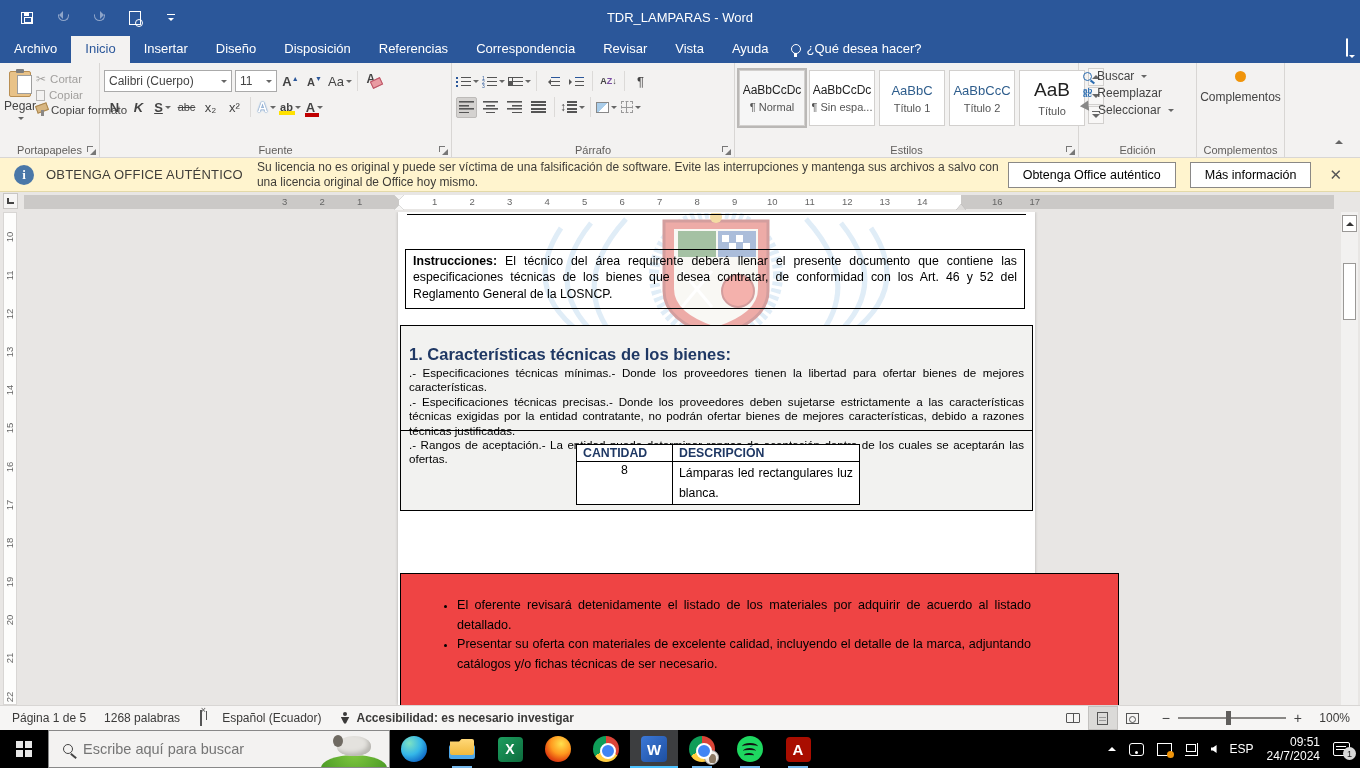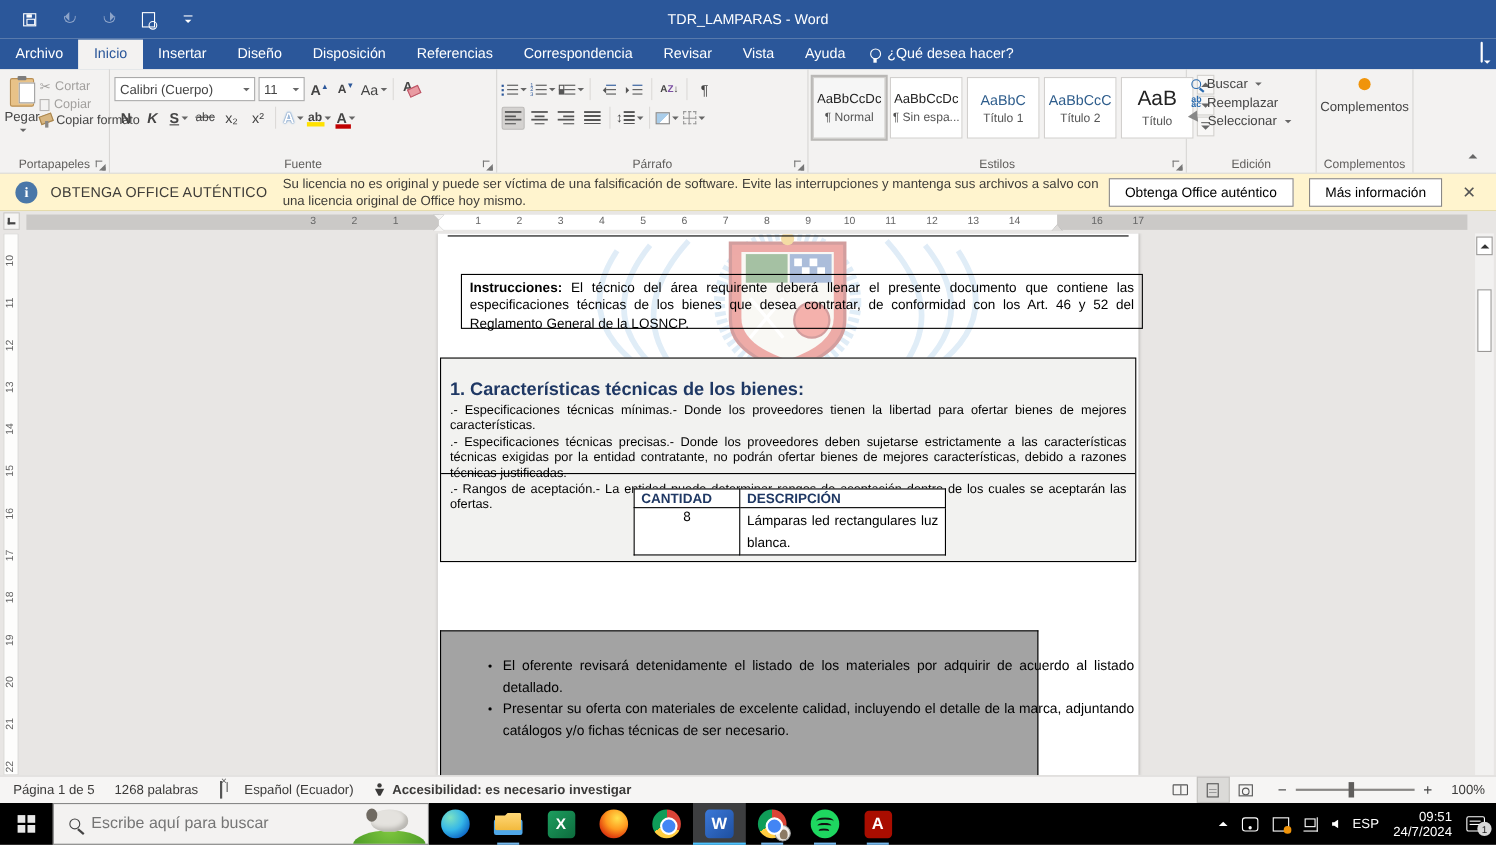--- a/index.html
+++ b/index.html
@@ -170,39 +170,39 @@
   
   .canvas{position:absolute;left:0;top:212px;width:1360px;height:493px;background:#e8e6e4;overflow:hidden}
   .vruler{position:absolute;left:3px;top:0;width:14px;height:493px;background:#fdfdfc;border:1px solid #d8d6d4}
   .vnums{position:absolute;left:0;top:5px;width:12px;display:flex;flex-direction:column}
   .vnums span{height:38.3px;display:flex;align-items:flex-start;justify-content:center;font-size:9.5px;color:#666;transform:rotate(180deg);writing-mode:vertical-rl}
   .page{position:absolute;left:398px;top:0;width:637px;height:493px;background:#fff;box-shadow:0 0 3px rgba(0,0,0,.25)}
   .pagetopline{position:absolute;left:9px;top:2px;width:619px;height:0;border-top:1.6px solid #000}
   .watermark{position:absolute;left:88px;top:1px;width:460px;height:126px;opacity:.55;pointer-events:none}
   
   .docbox{position:absolute;border:1.6px solid #000;font-size:12.3px;color:#000;text-align:justify}
-  .box-instr{left:21px;top:37px;width:620px;height:50px;padding:3px 7px;line-height:16.3px;background:transparent}
+  .box-instr{left:7px;top:37px;width:620px;height:60px;padding:3px 7px;line-height:16.3px;background:transparent}
   .box-s1{left:2px;top:113px;width:633px;height:186px;background:#f2f2f0}
   .s1-head{padding:19px 8px 2px;font-size:16.5px;font-weight:bold;color:#1f3864}
   .s1-intro{padding:0 8px;font-size:11.6px;line-height:14.5px}
   .speclist{padding:0 8px}
   .specitem{font-size:11.6px;line-height:14.4px;text-align:justify}
   .specitem .b{font-weight:normal}
   .s1-rule{position:absolute;left:0;top:104px;width:100%;border-top:1.4px solid #000}
   .tablewrap{position:absolute;left:175px;top:118px;width:284px;background:#fff}
   .dtable{border-collapse:collapse;width:284px}
   .dtable th,.dtable td{border:1.4px solid #000;font-size:12.3px;padding:1px 6px}
   .dtable th{color:#1f3864;font-weight:bold;text-align:left}
   .dtable th:first-child{width:96px;text-align:left}
   .dtable td:first-child{text-align:center;vertical-align:top}
   .dtable td:last-child{text-align:justify;line-height:20px}
   .box-s2{left:2px;top:301px;width:633px;height:60px;background:#f2f2f0}
   .s2-head{padding:3px 8px 1px;font-size:16.5px;font-weight:bold;color:#1f3864}
   .s2-text{padding:0 8px;font-size:11.4px;line-height:16px;text-align:justify}
-  .box-bul{left:2px;top:361px;width:544px;height:132px;border-bottom:none;background:#a3a3a3}
+  .box-bul{left:2px;top:361px;width:719px;height:132px;border-bottom:none;background:#ef4444}
   .bullets{margin:22px 0 0 56px;width:574px}
   .bullets li{font-size:12.6px;line-height:19.5px;text-align:justify;margin-bottom:0}
   .bullets li::marker{font-size:11px}
   
   .vscroll{position:absolute;right:2px;top:0;width:17px;height:493px;background:#f2f1f0}
   .vs-up{position:absolute;left:1px;top:3px;width:15px;height:17px;background:#fff;border:1px solid #9a9896;display:flex;align-items:center;justify-content:center}
   .vs-up i{border:4px solid transparent;border-bottom-color:#333;transform:translateY(-2px)}
   .vs-thumb{position:absolute;left:2px;top:51px;width:13px;height:57px;background:#fff;border:1px solid #9a9896}
 
   

